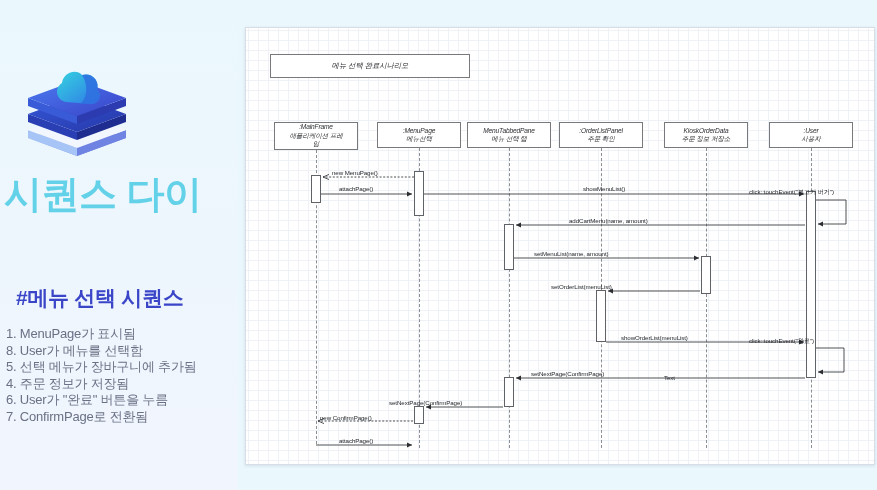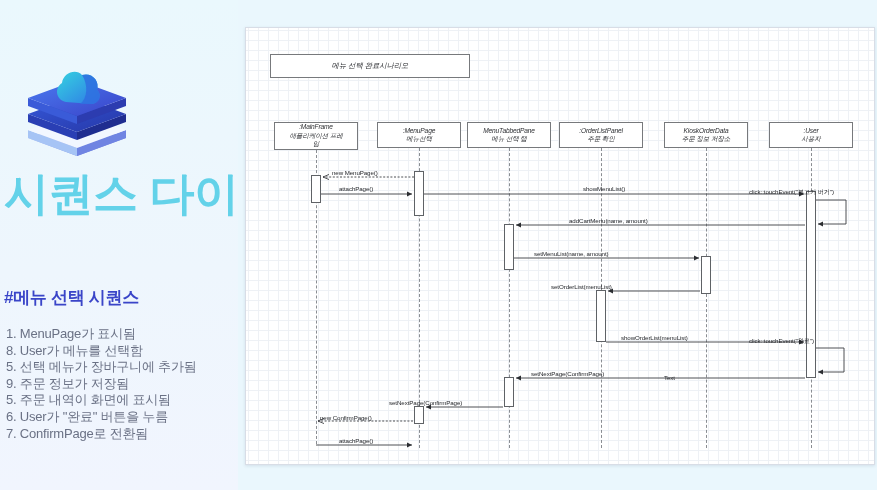--- a/index.html
+++ b/index.html
@@ -13,27 +13,27 @@
   #left-panel{
     position:absolute;left:0;top:0;width:238px;height:490px;
     background:linear-gradient(180deg,#eaf8fd 0%,#eef6fd 55%,#f1f5fe 100%);
   }
   #logo{
     position:absolute;left:22px;top:62px;width:110px;height:96px;
   }
   #brand-title{
     position:absolute;left:4px;top:176px;width:232px;
     color:#63d2e9;
-    font-size:45px;line-height:36px;font-weight:bold;
+    font-size:38px;line-height:36px;font-weight:bold;
     letter-spacing:-0.5px;
   }
   #brand-title div{white-space:nowrap;}
   #section-heading{
-    position:absolute;left:4px;top:288px;width:232px;
-    color:#3a45c8;font-size:17px;font-weight:bold;line-height:20px;
+    position:absolute;left:16px;top:288px;width:232px;
+    color:#3a45c8;font-size:21px;font-weight:bold;line-height:20px;
     letter-spacing:-0.3px;
   }
   #steps{
     position:absolute;left:6px;top:326px;width:230px;
     color:#6a7185;font-size:13px;line-height:16.6px;
     letter-spacing:-0.2px;
   }
   #steps div{white-space:nowrap;}
 
   
@@ -131,22 +131,21 @@
   <div id="brand-title">
     <div>시퀀스 다이</div>
   </div>
 
   <div id="section-heading">#메뉴 선택 시퀀스</div>
 
   <div id="steps">
     <div>1. MenuPage가 표시됨</div>
     <div>8. User가 메뉴를 선택함</div>
     <div>5. 선택 메뉴가 장바구니에 추가됨</div>
-    <div>9. 주문 정보가 저장됨</div>
-    <div>5. 주문 내역이 화면에 표시됨</div>
+    <div>4. 주문 정보가 저장됨</div>
     <div>6. User가 "완료" 버튼을 누름</div>
     <div>7.  ConfirmPage로 전환됨</div>
   </div>
 </div>
 
 <div id="diagram-panel">
   <div id="grid"></div>
   <div id="canvas">
 
     <div id="title-box" class="box">메뉴 선택 완료시나리오</div>

